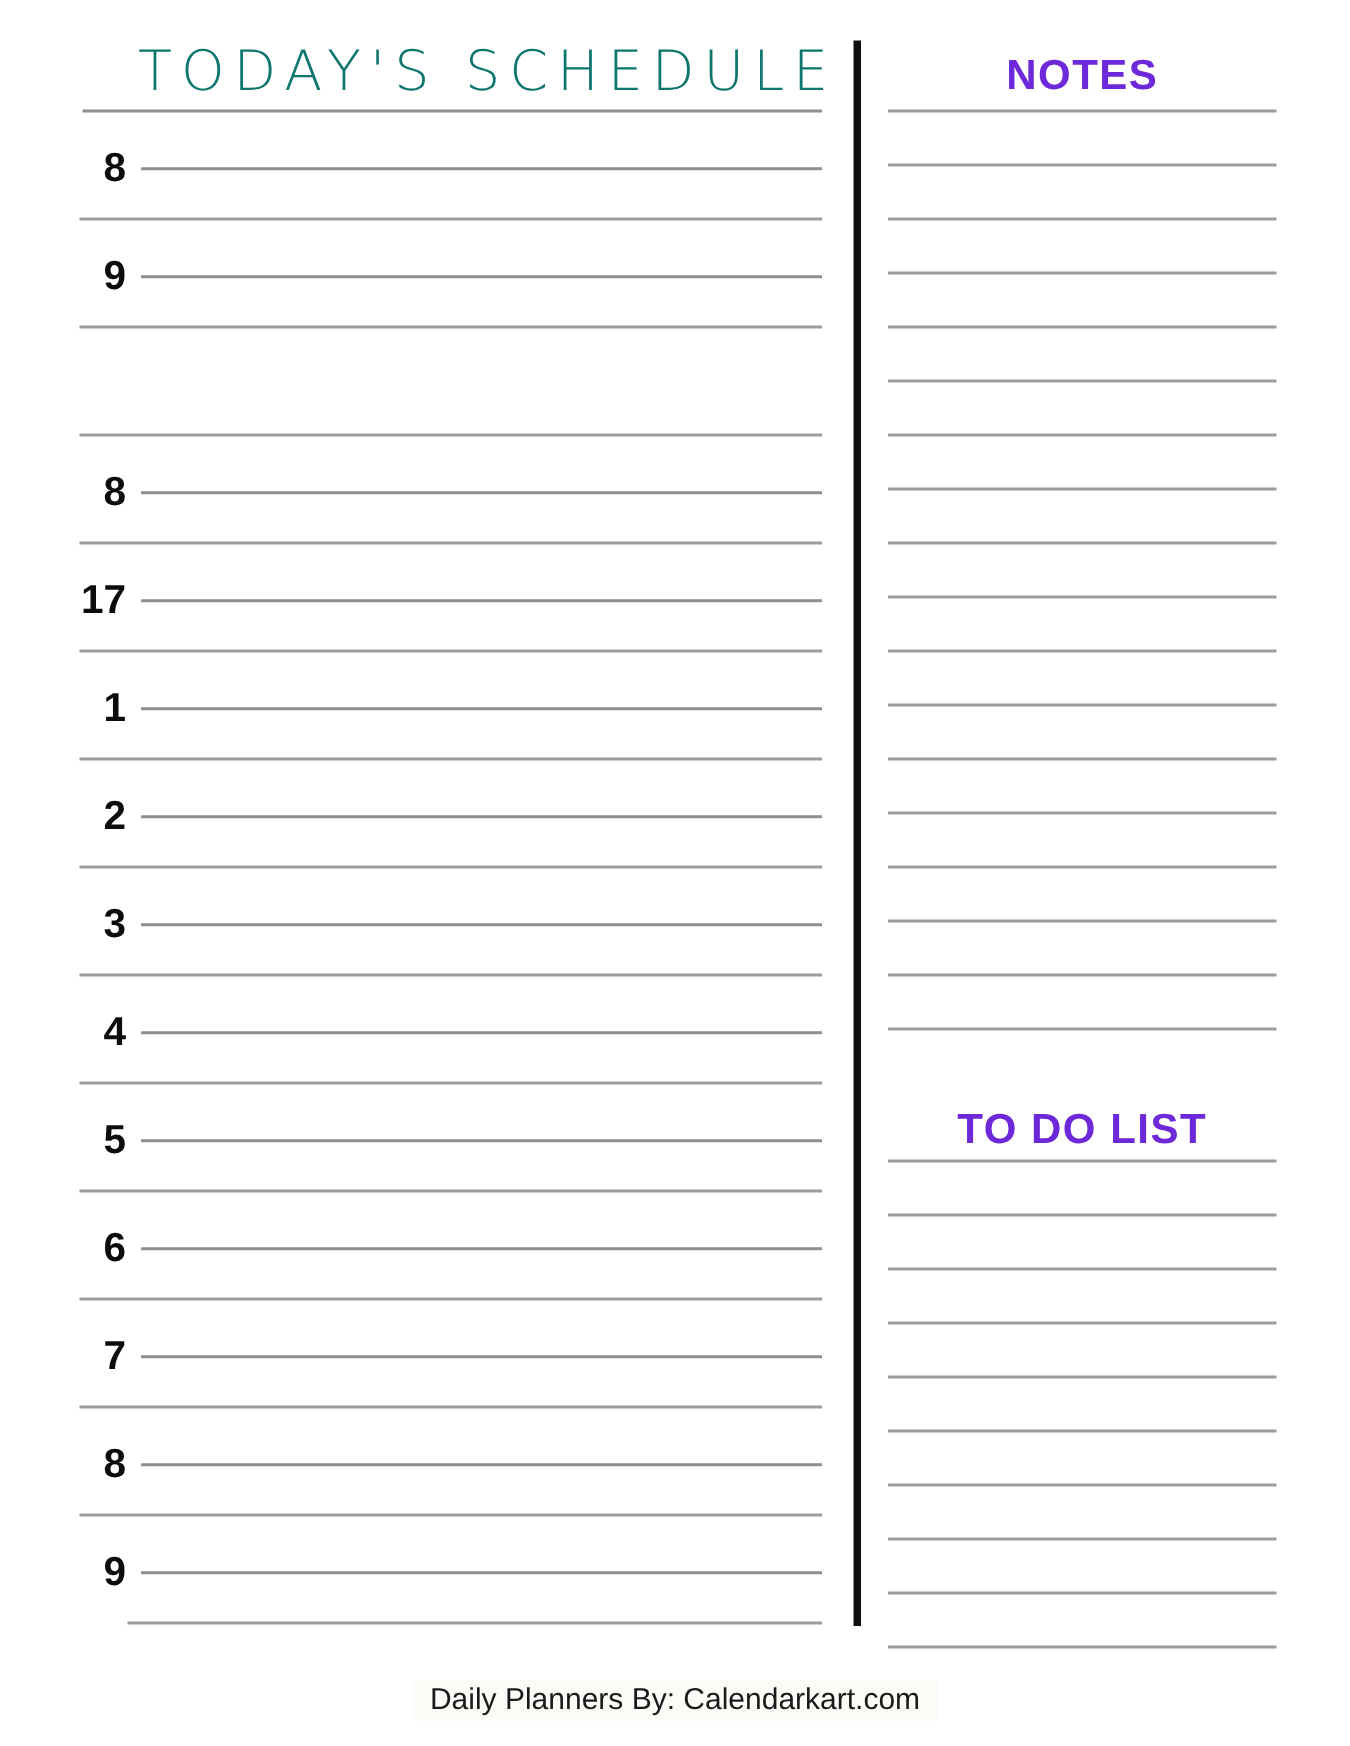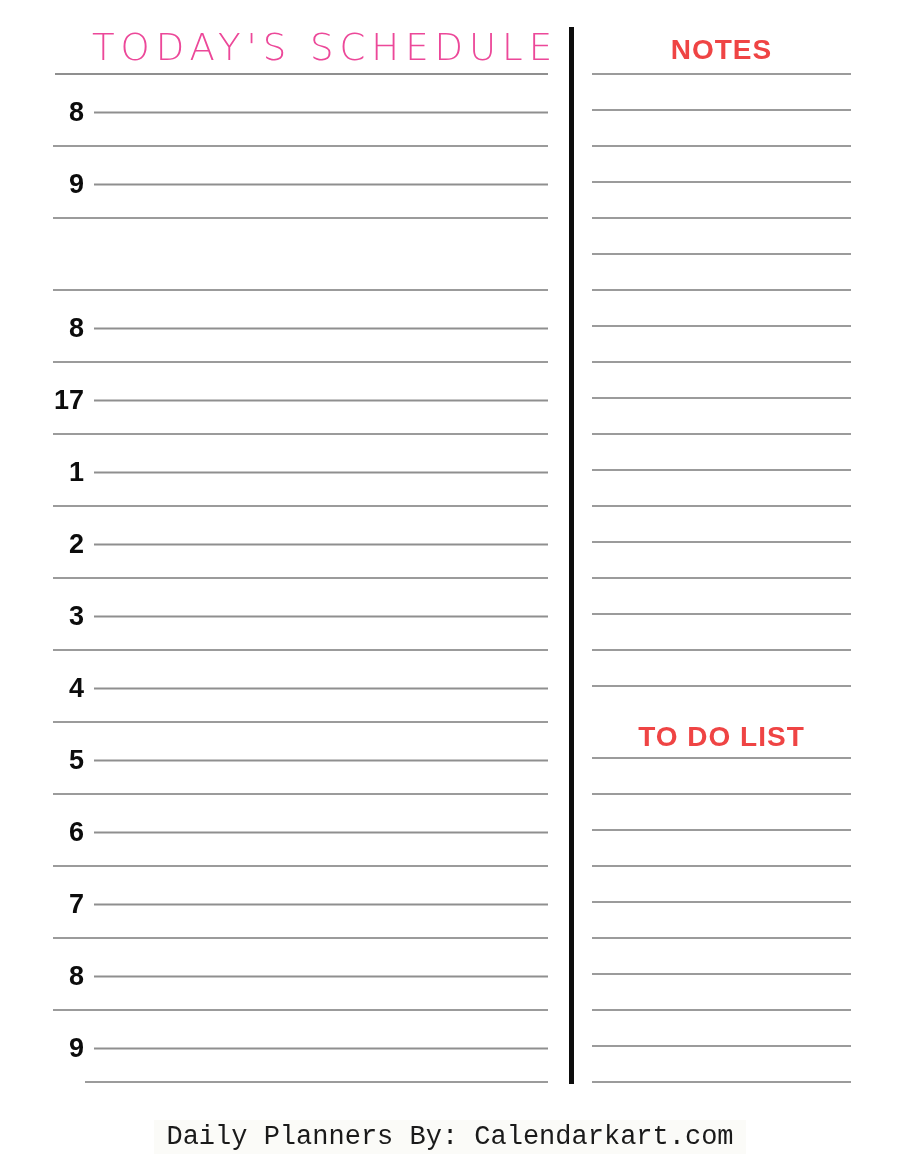--- a/index.html
+++ b/index.html
@@ -17,21 +17,21 @@
   .schedule-col { position:absolute; left:40px; top:0; width:508px; }
   .schedule-title-block { position:relative; height:75px; }
   .schedule-title {
     position:absolute; left:0; right:16px; bottom:6px;
     padding-left:52px;
     text-align:right;
     font-family:"DejaVu Sans", sans-serif;
     font-weight:200;
     font-size:37px;
     letter-spacing:6px;
-    color:#ec4899;
+    color:#0f766e;
     white-space:nowrap;
   }
   .title-underline {
     position:absolute; left:15px; right:0; bottom:0;
     height:2px; background:#8f8f8f;
   }
   .hour-row { position:relative; height:72px; }
   .mid-line {
     position:absolute; left:13px; right:0; bottom:0;
     height:2px; background:#9b9b9b;
@@ -55,36 +55,36 @@
   }
 
   
   .notes-col { position:absolute; left:592px; top:0; width:259px; }
   .section-title-block {
     position:relative;
     display:flex; align-items:flex-end; justify-content:center;
     border-bottom:2px solid #9b9b9b;
   }
   .notes-title-block { height:75px; padding-bottom:9px; }
-  .todo-title-block  { height:72px; padding-bottom:6px; }
+  .todo-title-block  { height:72px; padding-bottom:6px;margin-top:16px; }
   .section-title {
     font-weight:bold; font-size:28px; line-height:1;
-    letter-spacing:1px; color:#ef4444; white-space:nowrap;
+    letter-spacing:1px; color:#6d28d9; white-space:nowrap;
   }
   .ruled-line { height:36px; border-bottom:2px solid #9b9b9b; }
 
   
   .footer {
     position:absolute; left:0; top:1120px; width:100%;
     text-align:center;
   }
   .footer-text {
     display:inline-block;
-    font-family:Liberation Mono, monospace;
-    font-size:27px; color:#1a1a1a;
+    font-family:Liberation Sans, sans-serif;
+    font-size:20px; color:#1a1a1a;
     background:#fbfbf8; padding:2px 12px;
   }
 </style>
 </head>
 <body>
 
 <div class="page">
 
   <div class="schedule-col">
     <div class="schedule-title-block">

